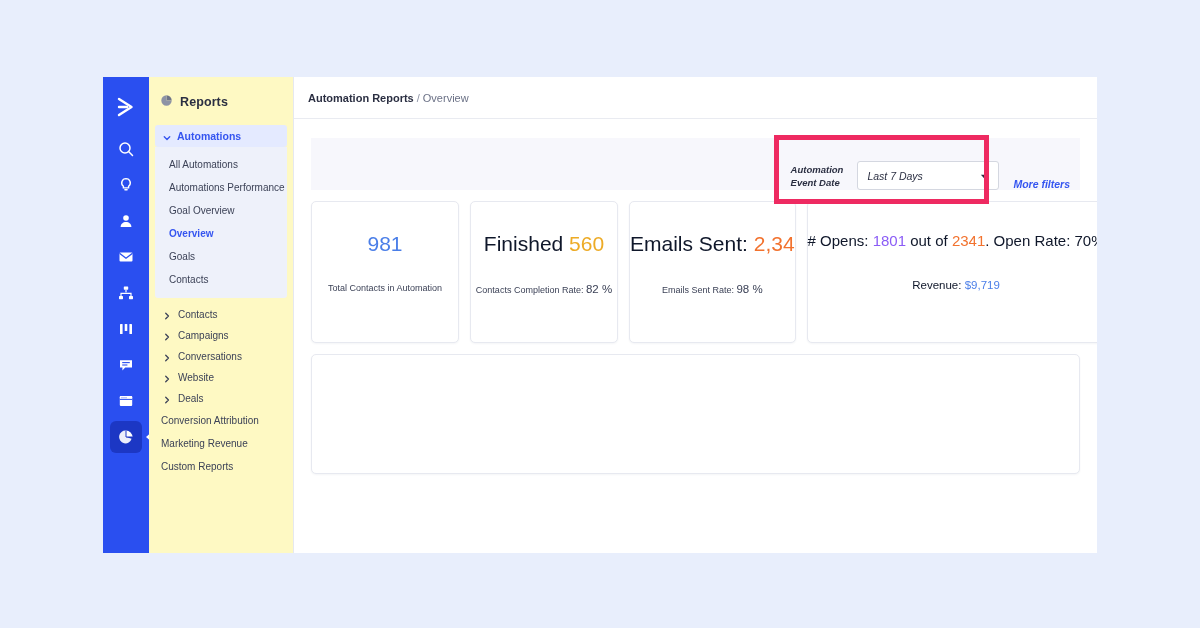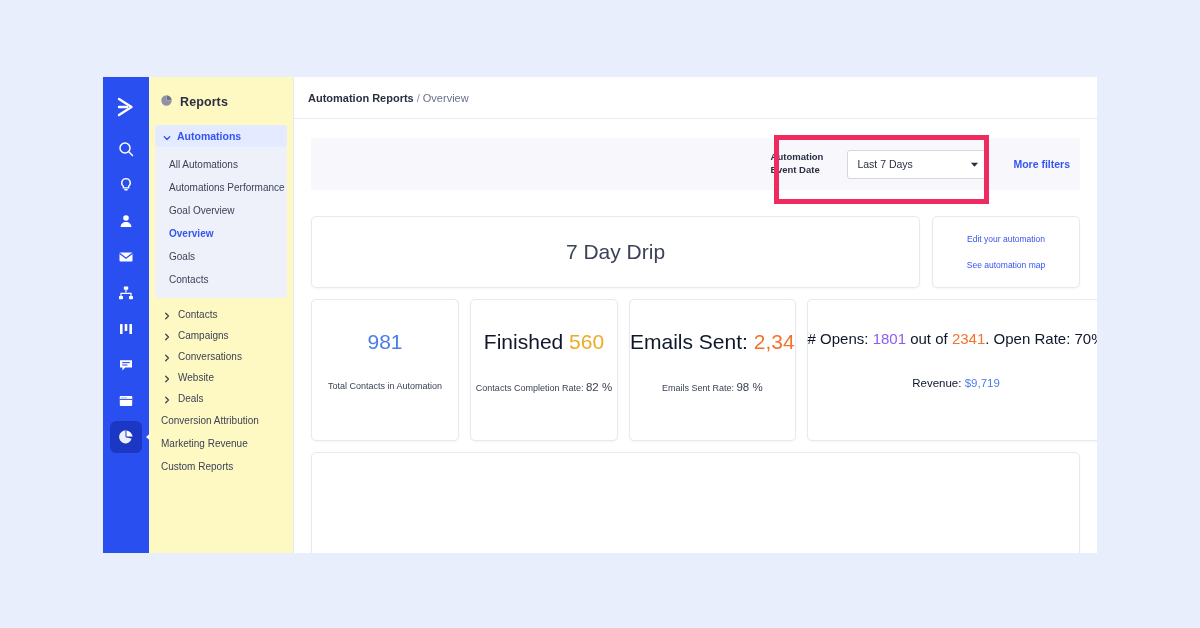--- a/index.html
+++ b/index.html
@@ -173,25 +173,26 @@
     flex: 1;
     padding: 19px 17px 0 17px;
     overflow: hidden;
   }
 
   
   #filter-bar {
     height: 52px;
     background: #f7f7fc;
     display: flex;
-    align-items: center;
+    align-items: flex-end;
     justify-content: flex-end;
     padding-right: 10px;
-    gap: 24px;
+    gap: 14px;
     position: relative;
+    font-style: italic;
   }
   #filter-label {
     font-size: 9.5px;
     font-weight: bold;
     color: #2b2f42;
     line-height: 1.35;
     text-align: left;
   }
   #date-select {
     width: 122px;
@@ -481,29 +482,20 @@
           <span>Last 7 Days</span>
           <span>
             <svg width="9" height="6" viewBox="0 0 10 7">
                 <path d="M0.8 1 L5 5.6 L9.2 1 Z" fill="#2b2f42"></path>
               </svg>
           </span>
         </div>
         <div id="more-filters">More filters</div>
       </div>
 
-      <div id="title-row">
-        <div class="card" id="automation-title-card">
-          <div class="t">7 Day Drip</div>
-        </div>
-        <div class="card" id="actions-card">
-          <a>Edit your automation</a>
-          <a>See automation map</a>
-        </div>
-      </div>
 
       <div id="stats-row">
 
         <div class="card stat-card s1">
           <div class="big">
             <span class="c-dark"></span><span class="c-blue">981</span>
           </div>
           <div class="sub">
             <span>Total Contacts in Automation</span>
           </div>

